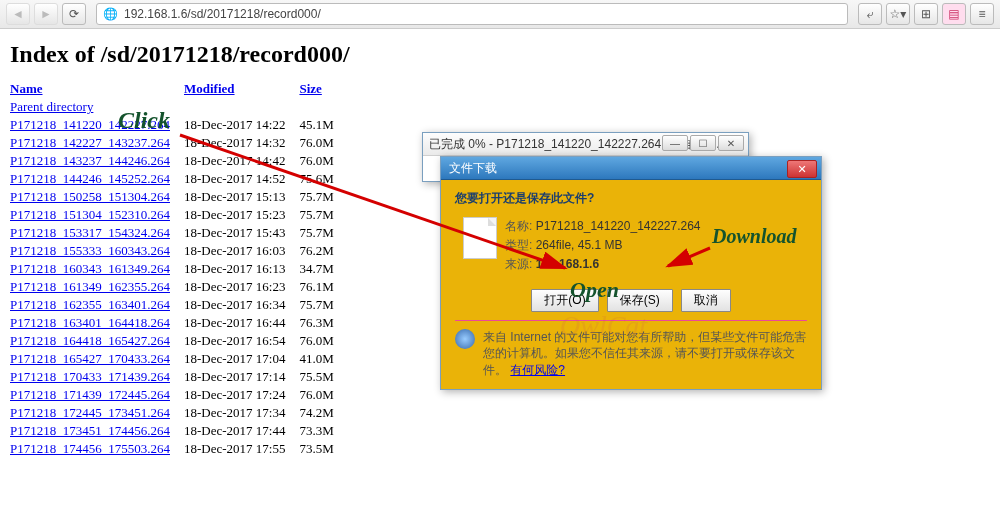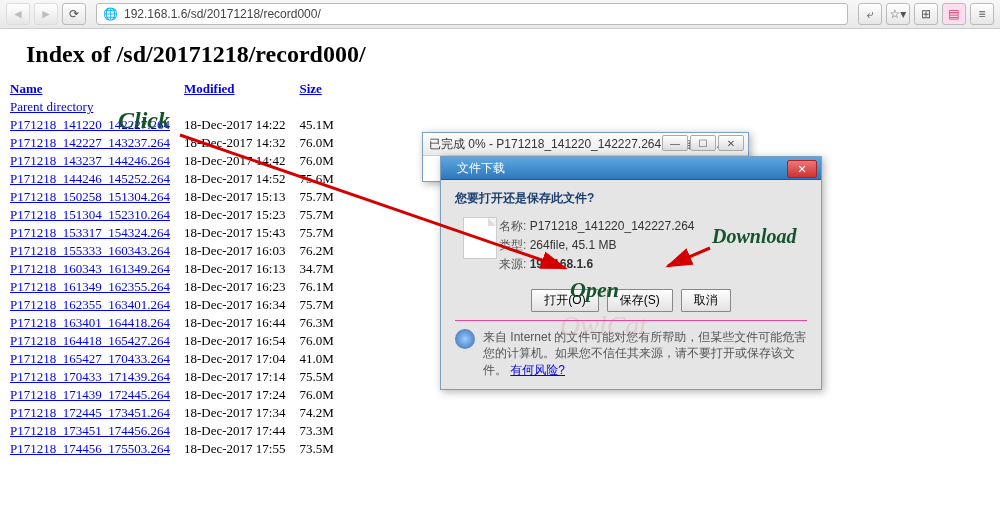--- a/index.html
+++ b/index.html
@@ -2,40 +2,40 @@
 <html><head>
 <meta charset="utf-8">
 <style>
 html,body{margin:0;padding:0;font-family:"Times New Roman",serif;font-size:14px;background:#fff;color:#000;width:1000px;height:509px;overflow:hidden;position:relative}
 .toolbar{height:28px;background:linear-gradient(#f7f7f7,#e8e8e8);border-bottom:1px solid #ccc;display:flex;align-items:center;padding:0 6px;font-family:Arial,sans-serif;font-size:12px;gap:4px}
 .tb-btn{width:22px;height:20px;border:1px solid #bbb;border-radius:3px;background:linear-gradient(#fff,#e6e6e6);display:flex;align-items:center;justify-content:center;color:#555;cursor:pointer}
 .tb-btn.disabled{color:#bbb;border-color:#ddd}
 .url-bar{flex:1;height:20px;border:1px solid #bbb;border-radius:3px;background:#fff;display:flex;align-items:center;padding:0 6px;margin:0 6px;color:#444}
 .url-bar .globe{margin-right:6px;color:#777}
 .content{padding:8px 10px}
-h1{font-size:24px;font-weight:bold;margin:4px 0 12px 16px}
+h1{font-size:24px;font-weight:bold;margin:4px 0 12px 0}
 table{border-collapse:collapse}
 th,td{text-align:left;padding:1px 14px 1px 0;white-space:nowrap;font-size:13px}
 th a,td a{color:#0000ee;text-decoration:underline}
 .annot{position:absolute;color:#14532d;font-style:italic;font-family:Georgia,serif;font-weight:bold;pointer-events:none}
 .annot-click{left:118px;top:107px;font-size:24px}
 .annot-open{left:570px;top:277px;font-size:22px}
 .annot-download{left:712px;top:225px;font-size:20px}
 .arrow-svg{position:absolute;left:0;top:0;pointer-events:none}
 .win{position:absolute;border:1px solid #7a9fbf;background:#fff;box-shadow:2px 2px 8px rgba(0,0,0,.3);font-family:"Microsoft YaHei",Arial,sans-serif;font-size:12px}
 .win-back{left:422px;top:132px;width:325px;height:48px}
 .win-back .title{height:22px;background:linear-gradient(#fdfdfd,#eaeaea);border-bottom:1px solid #cfcfcf;display:flex;align-items:center;padding:0 6px;color:#333}
 .win-back .winbtns{position:absolute;right:4px;top:2px;display:flex;gap:2px}
 .win-back .winbtns span{width:24px;height:14px;border:1px solid #aaa;border-radius:2px;background:linear-gradient(#fff,#ddd);font-size:10px;display:flex;align-items:center;justify-content:center;color:#555}
 .win-front{left:440px;top:156px;width:380px}
-.win-front .title{height:22px;background:linear-gradient(#5fa7e0,#2d78bd);color:#fff;display:flex;align-items:center;padding:0 16px;border-bottom:1px solid #1f5a90}
+.win-front .title{height:22px;background:linear-gradient(#5fa7e0,#2d78bd);color:#fff;display:flex;align-items:center;padding:0 8px;border-bottom:1px solid #1f5a90}
 .win-front .close{position:absolute;right:4px;top:3px;width:28px;height:16px;background:linear-gradient(#e77,#c33);border:1px solid #a22;border-radius:2px;color:#fff;font-size:11px;display:flex;align-items:center;justify-content:center}
-.win-front .body{padding:10px 14px;background:#e5e5e5}
+.win-front .body{padding:10px 14px;background:#eab308}
 .win-front .q{font-weight:bold;color:#1a3e6e;margin-bottom:10px}
-.win-front .fileinfo{display:flex;gap:2px;margin-left:8px}
+.win-front .fileinfo{display:flex;gap:8px;margin-left:8px}
 .win-front .fileicon{width:32px;height:40px;border:1px solid #ccc;background:#fff;position:relative}
 .win-front .fileicon::before{content:"";position:absolute;right:0;top:0;border-top:8px solid #f4f4f4;border-left:8px solid #ddd}
 .win-front .kv{color:#333;line-height:1.6}
 .win-front .kv .lbl{color:#555}
 .win-front .btns{display:flex;gap:8px;justify-content:center;margin:14px 0 8px 0}
 .win-front button{font-family:inherit;font-size:12px;padding:2px 12px;border:1px solid #888;border-radius:1px;background:linear-gradient(#fefefe,#e2e2e2);cursor:pointer}
 .win-front .warning{display:flex;gap:8px;border-top:1px solid #ec4899;padding-top:8px;color:#555;line-height:1.4;font-size:12px}
 .win-front .warning .shield{width:20px;height:20px;border-radius:50%;background:radial-gradient(#9cf,#36a);flex-shrink:0}
 .win-front .warning a{color:#0000ee}
 .watermark{position:absolute;left:560px;top:310px;color:rgba(200,80,80,.15);font-size:28px;font-style:italic;font-family:Georgia,serif;pointer-events:none}

